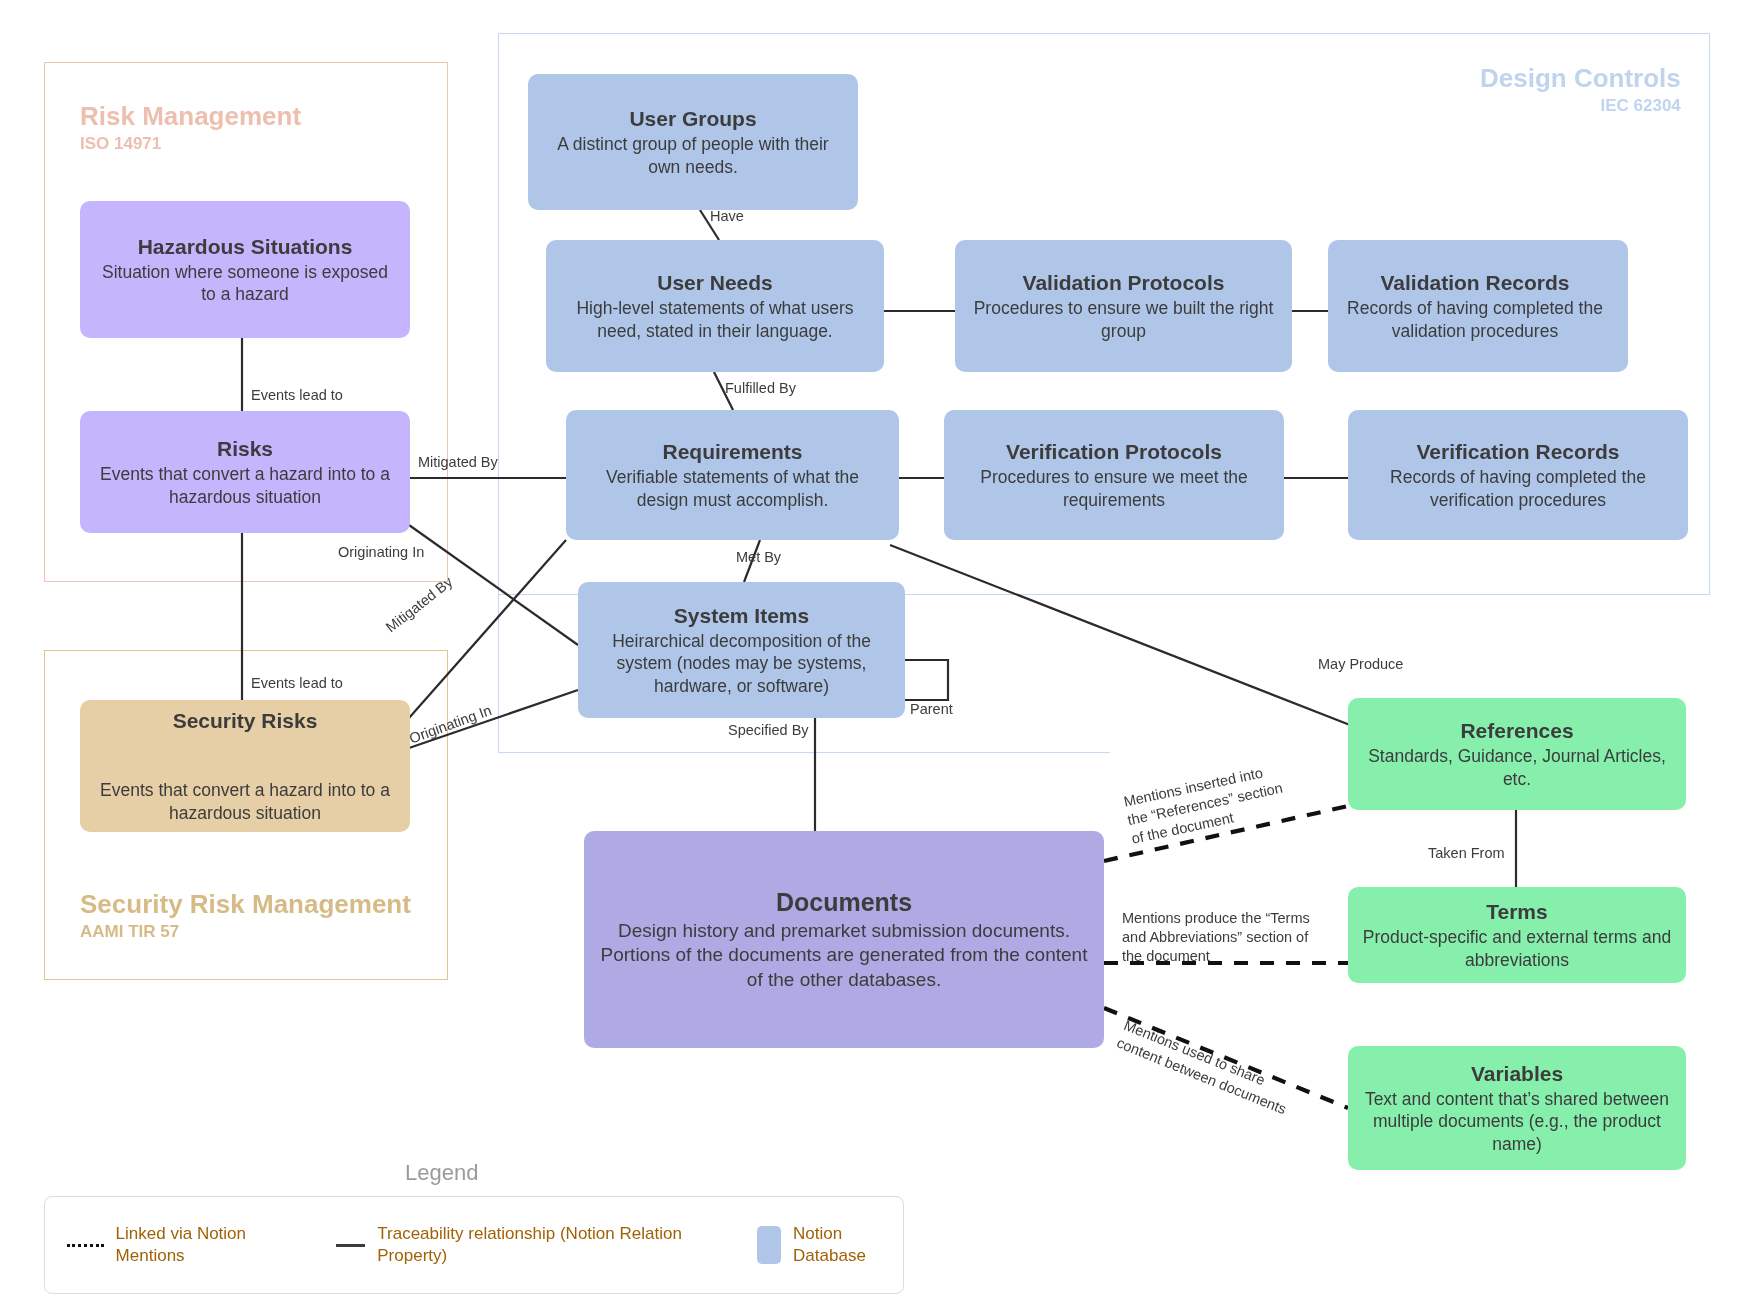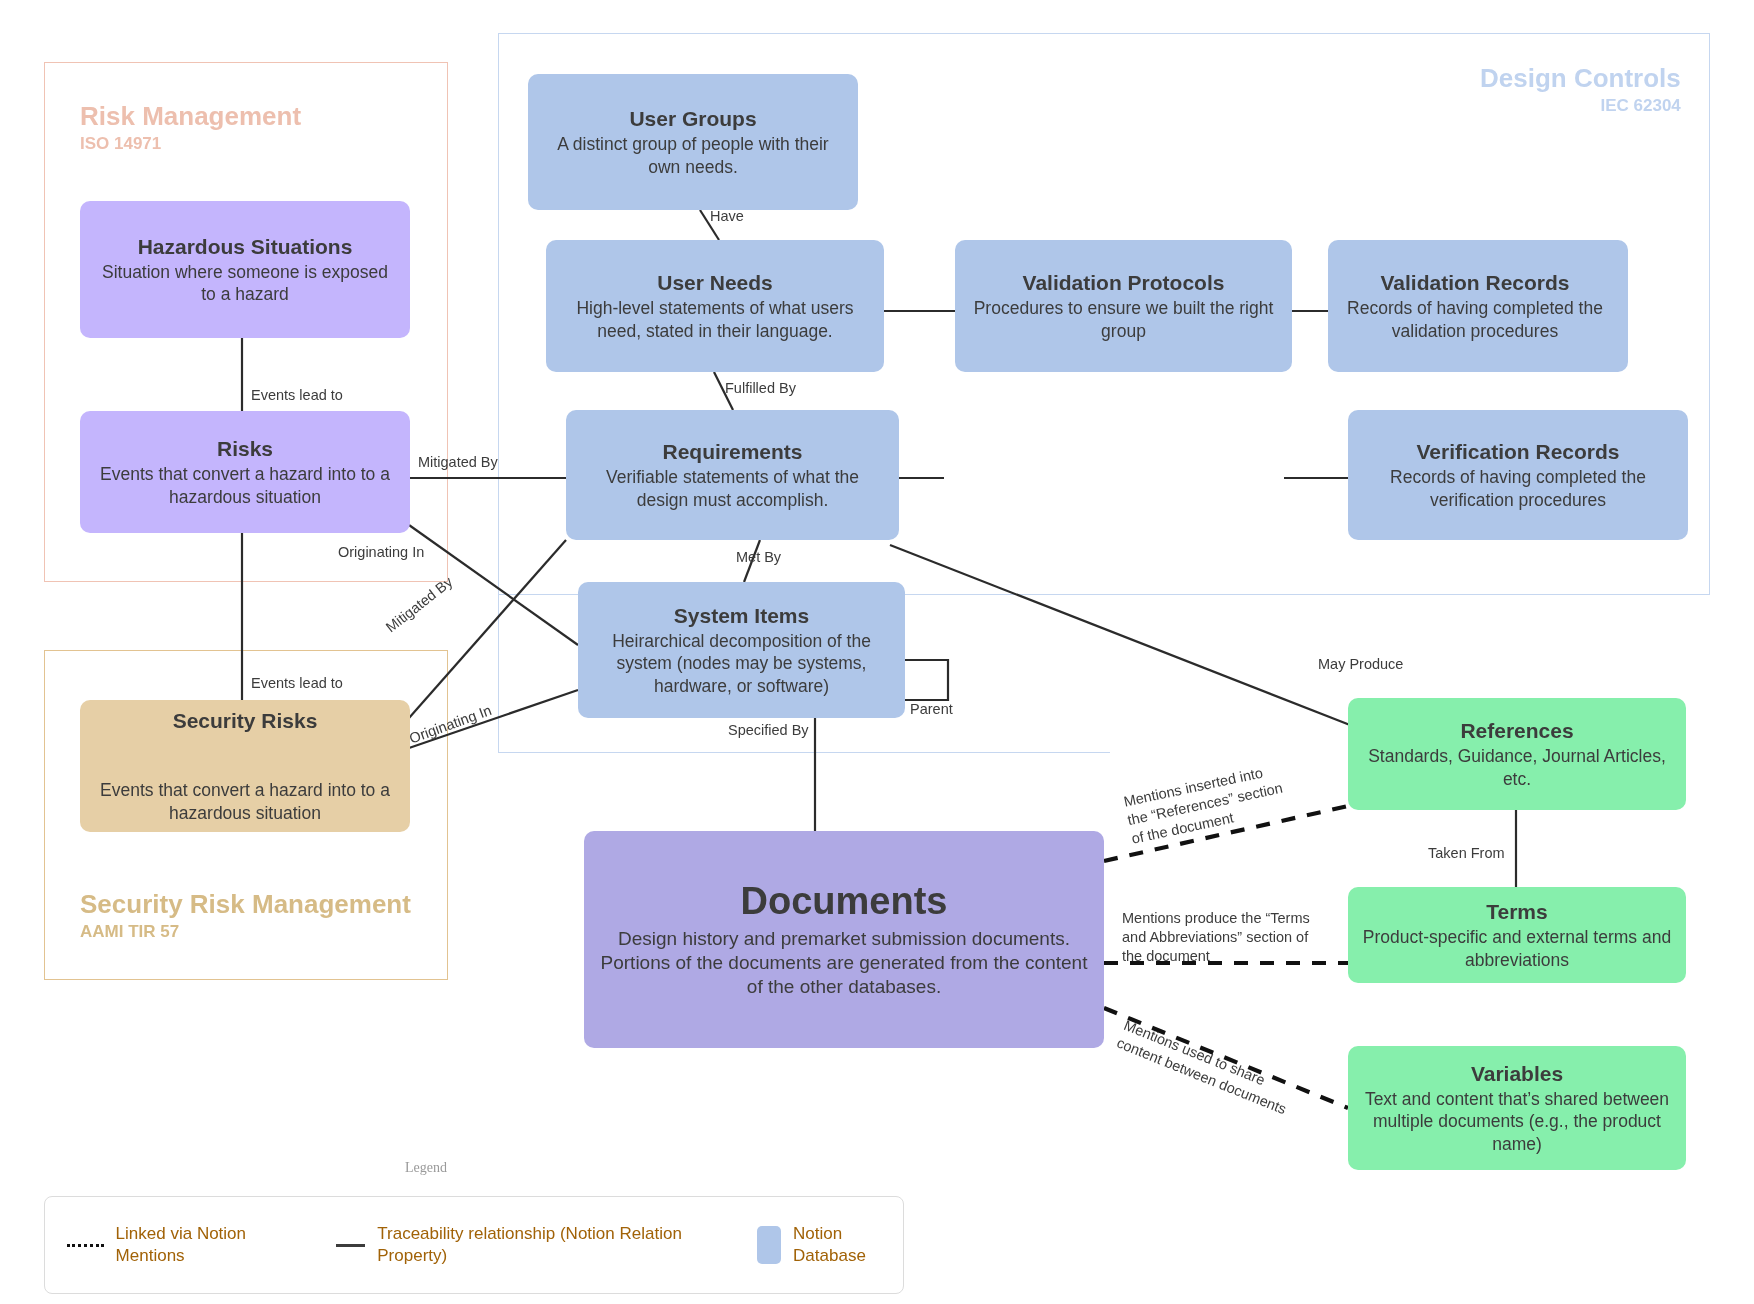--- a/index.html
+++ b/index.html
@@ -68,21 +68,21 @@
   .node .n-title {
     font-size: 21px;
     font-weight: bold;
     line-height: 1.2;
     margin-bottom: 2px;
   }
   .node .n-desc {
     font-size: 17.5px;
     line-height: 1.28;
   }
-  .node.big .n-title { font-size: 38px; }
+  .node.big .n-title { font-size: 25px; }
   .node.big .n-desc  { font-size: 19px; }
 
   .c-pink   { background: #c4b5fd; }
   .c-tan    { background: #e6cfa6; }
   .c-blue   { background: #afc6e9; }
   .c-purple { background: #afa9e4; }
   .c-gray   { background: #86efac; }
 
   
   .edge-label {
@@ -102,23 +102,22 @@
     width: 1754px;
     height: 1304px;
     z-index: 2;
   }
 
   
   #legend-title {
     position: absolute;
     left: 405px;
     top: 1160px;
-    font-size: 14px;
+    font-size: 22px;
     color: #9a9a9a;
-    font-family: Liberation Serif, serif;
   }
   #legend-box {
     position: absolute;
     left: 44px;
     top: 1196px;
     width: 860px;
     height: 98px;
     box-sizing: border-box;
     border: 1.5px solid #dcdcdc;
     border-radius: 8px;
@@ -257,20 +256,24 @@
   <div class="node c-blue" style="left:1328px; top:240px; width:300px; height:132px;padding-left:8px;">
     <div class="n-title">Validation Records</div>
     <div class="n-desc">Records of having completed the validation procedures</div>
   </div>
 
   <div class="node c-blue" style="left:566px; top:410px;  width:333px; height:130px;">
     <div class="n-title">Requirements</div>
     <div class="n-desc">Verifiable statements of what the design must accomplish.</div>
   </div>
 
+  <div class="node c-blue" style="left:944px; top:410px;  width:340px; height:130px;">
+    <div class="n-title">Verification Protocols</div>
+    <div class="n-desc">Procedures to ensure we meet the requirements</div>
+  </div>
 
   <div class="node c-blue" style="left:1348px; top:410px; width:340px; height:130px;">
     <div class="n-title">Verification Records</div>
     <div class="n-desc">Records of having completed the verification procedures</div>
   </div>
 
   <div class="node c-blue" style="left:578px; top:582px;  width:327px; height:136px;">
     <div class="n-title">System Items</div>
     <div class="n-desc">Heirarchical decomposition of the system (nodes may be systems, hardware, or software)</div>
   </div>

